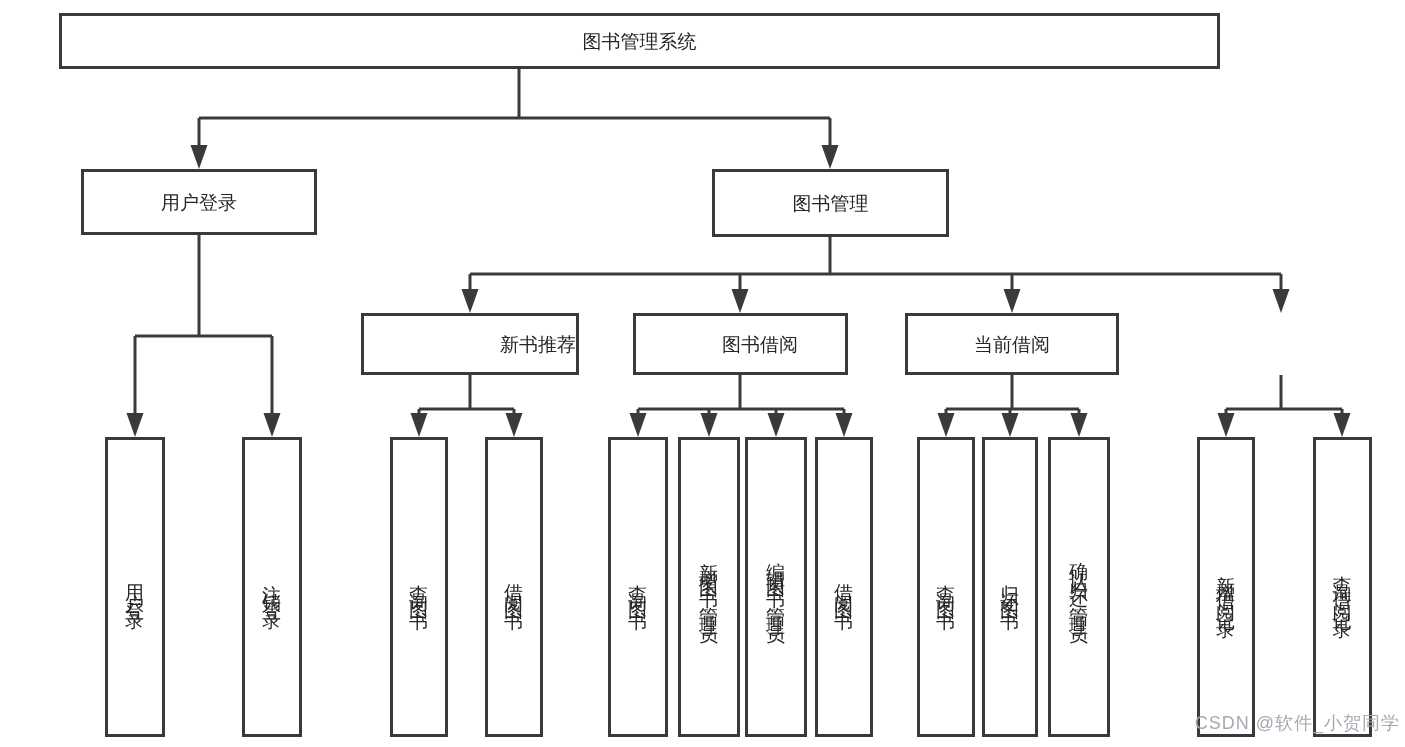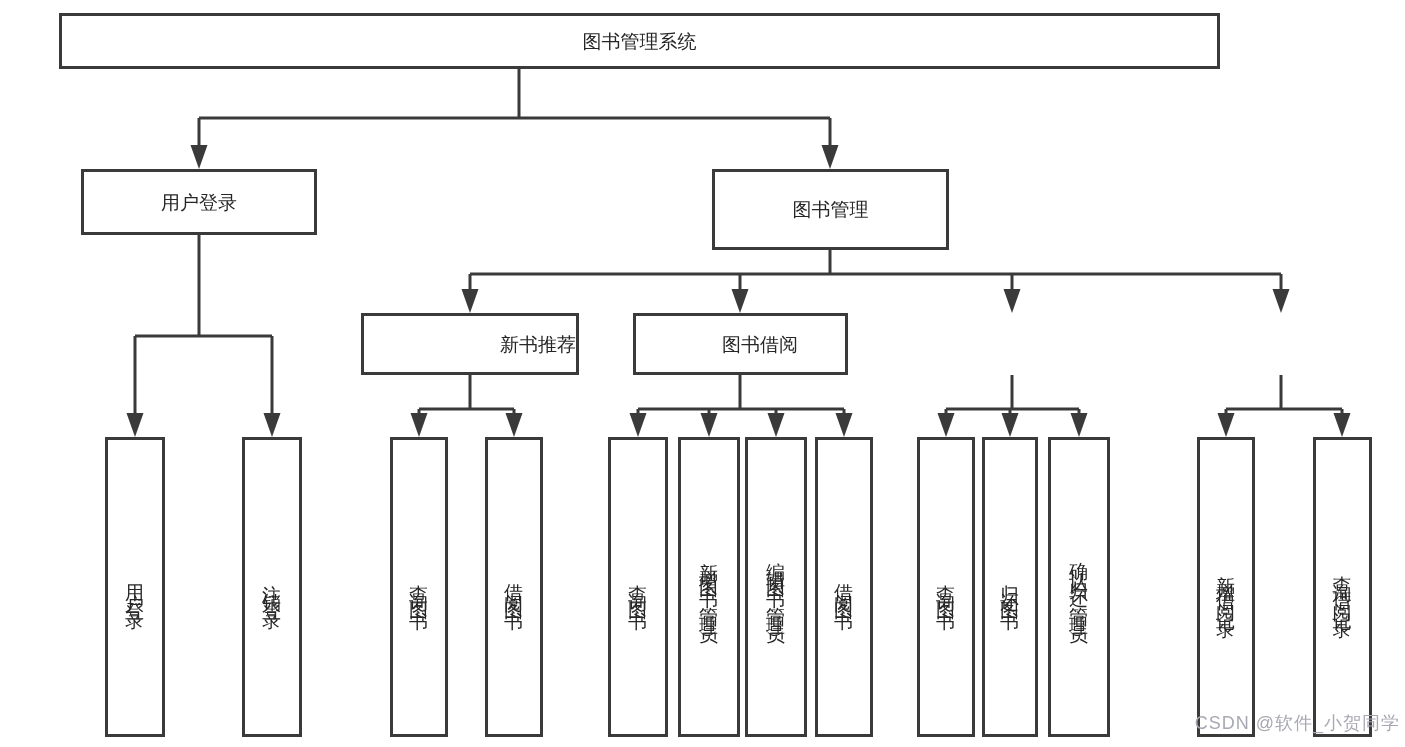--- a/index.html
+++ b/index.html
@@ -101,29 +101,32 @@
     <polygon points="1333.5,413 1350.5,413 1342,437"></polygon>
   </svg>
 
   <div class="box" style="left:15px; top:13px; width:1161px; height:56px;margin-left:44px;">
     <span>图书管理系统</span>
   </div>
 
   <div class="box" style="left:81px; top:169px; width:236px; height:66px;">
     <span>用户登录</span>
   </div>
-  <div class="box" style="left:712px; top:169px; width:237px; height:81px;">
+  <div class="box" style="left:712px; top:169px; width:237px; height:68px;">
     <span>图书管理</span>
   </div>
 
   <div class="box" style="left:361px; top:313px; width:218px; height:62px;justify-content:flex-end;">
     <span>新书推荐</span>
   </div>
   <div class="box" style="left:633px; top:313px; width:215px; height:62px;padding-left:39px;">
     <span>图书借阅</span>
+  </div>
+  <div class="box" style="left:905px; top:313px; width:214px; height:62px;">
+    <span>当前借阅</span>
   </div>
 
   <div class="box leaf" style="left:105px; top:437px; width:60px; height:300px;">
     <span>用户登录</span>
   </div>
   <div class="box leaf" style="left:242px; top:437px; width:60px; height:300px;">
     <span>注销登录</span>
   </div>
 
   <div class="box leaf" style="left:390px; top:437px; width:58px; height:300px;">

